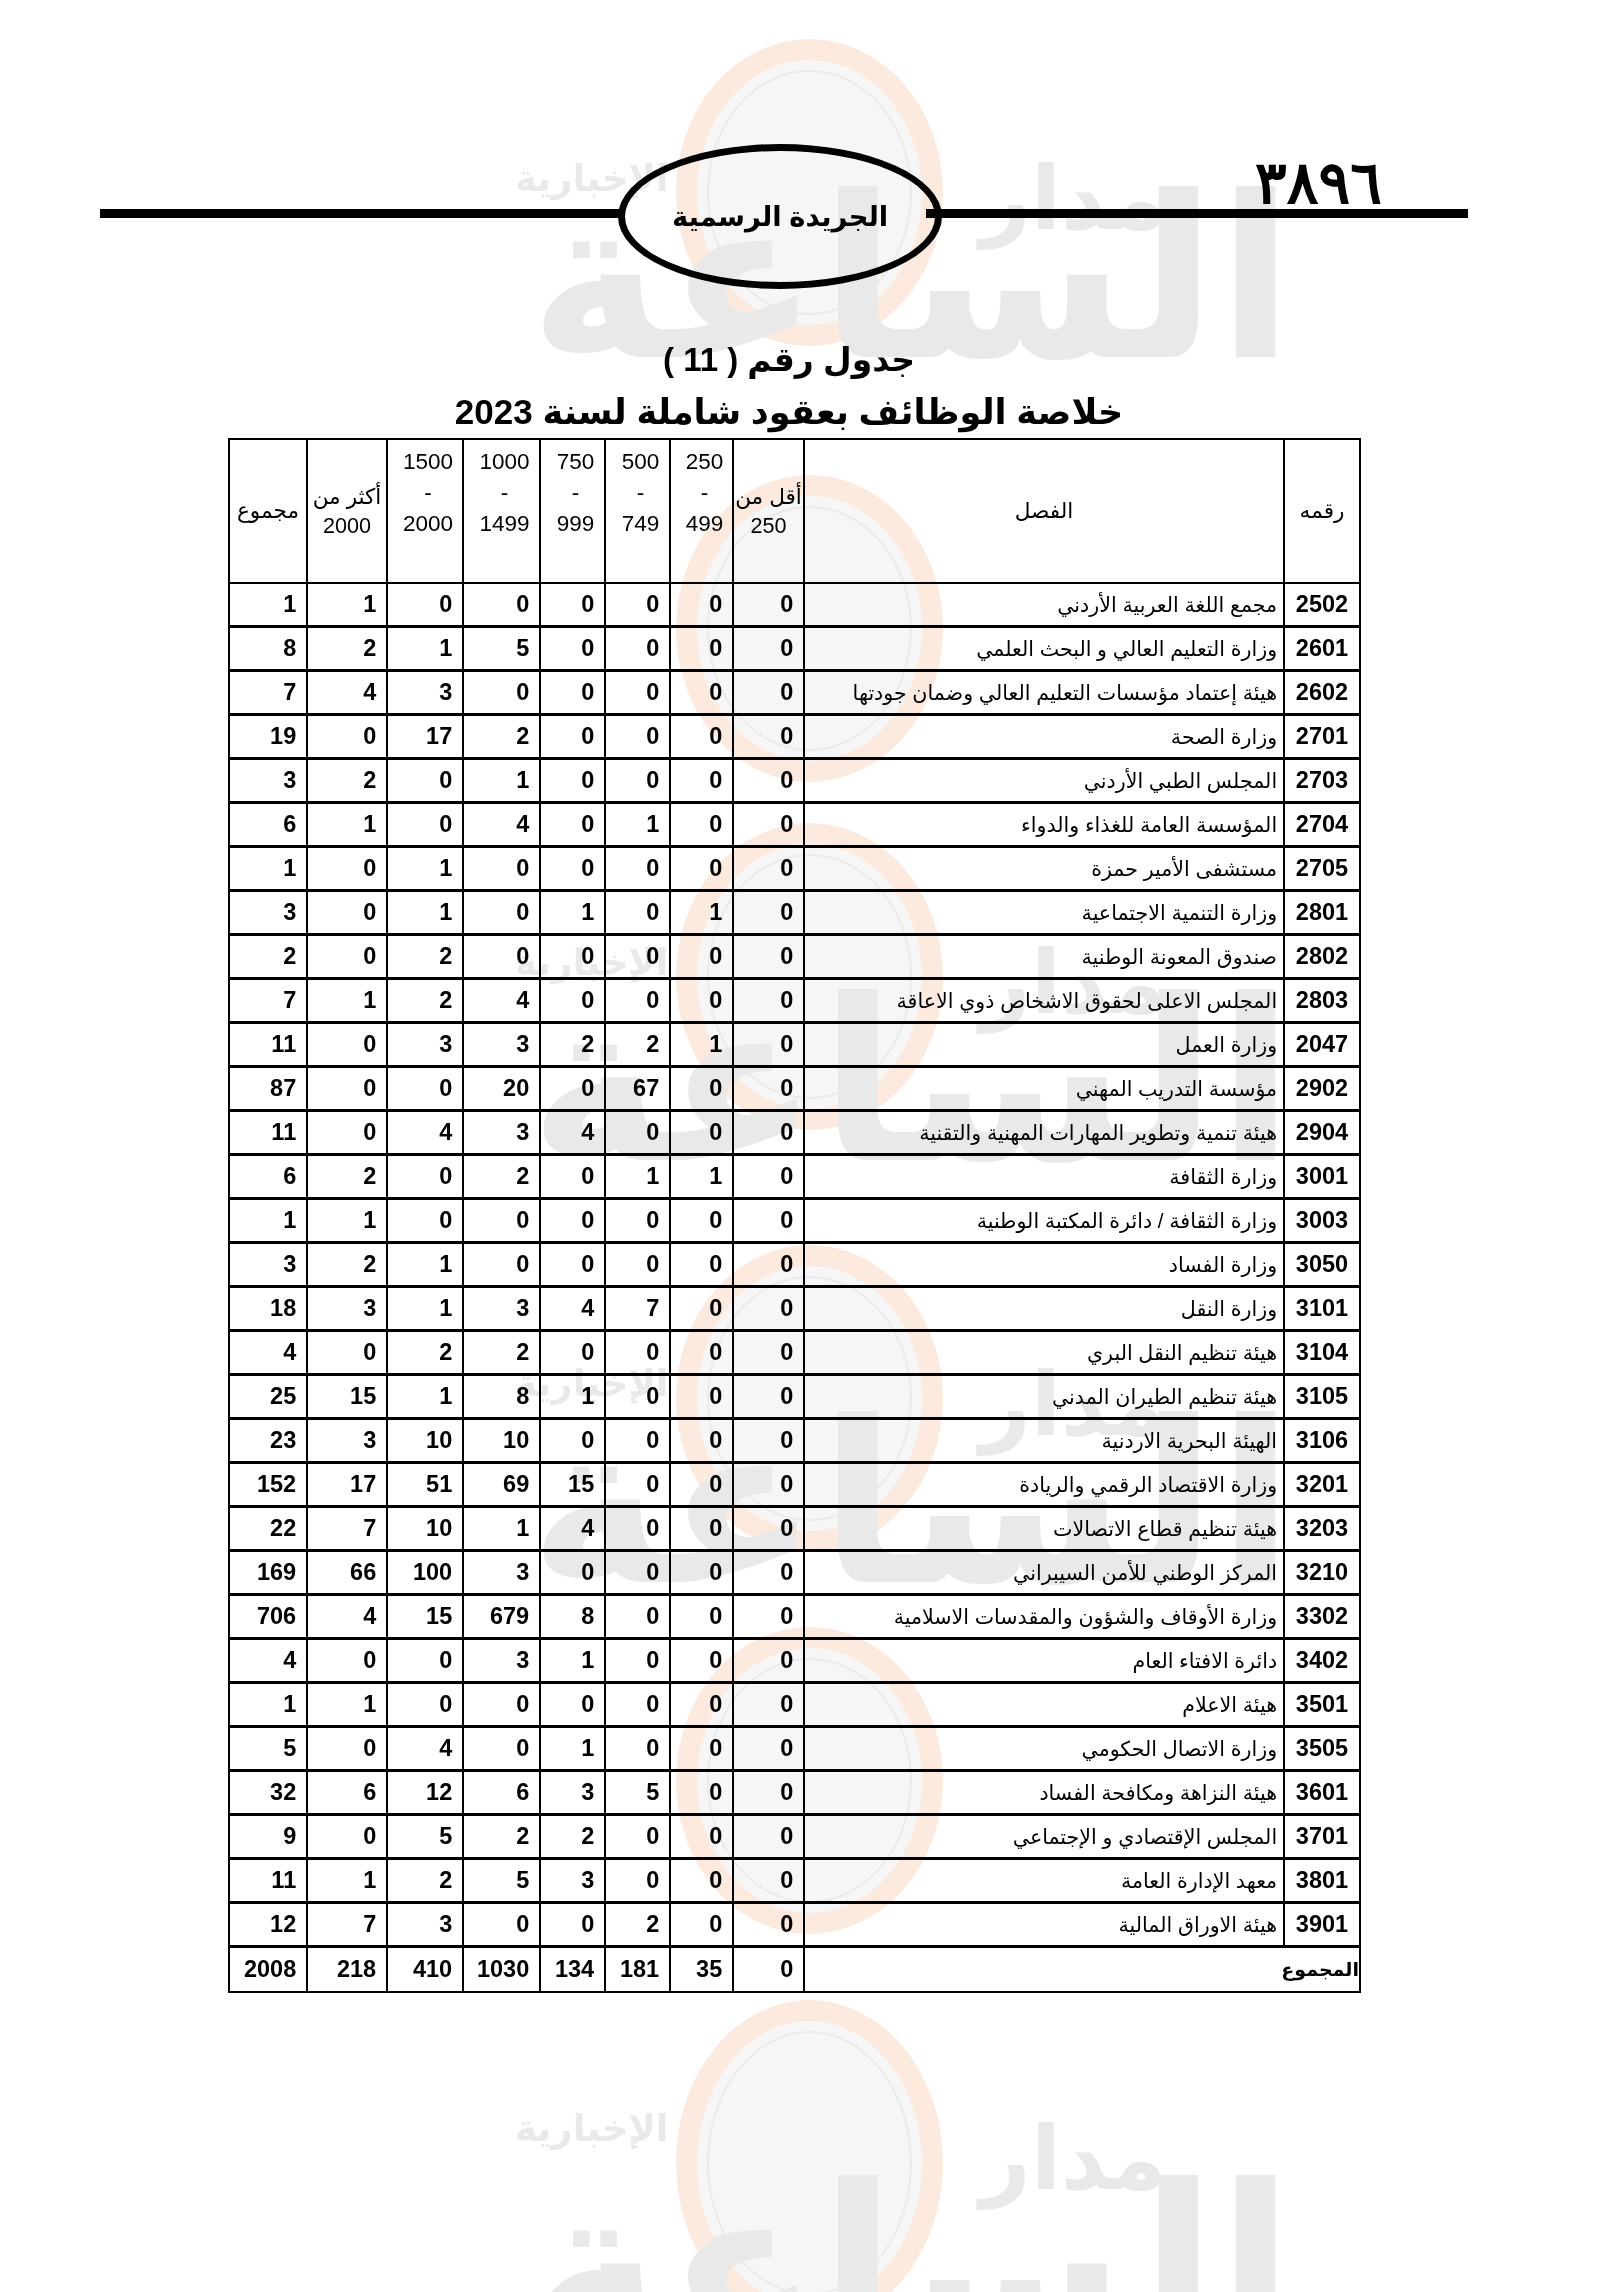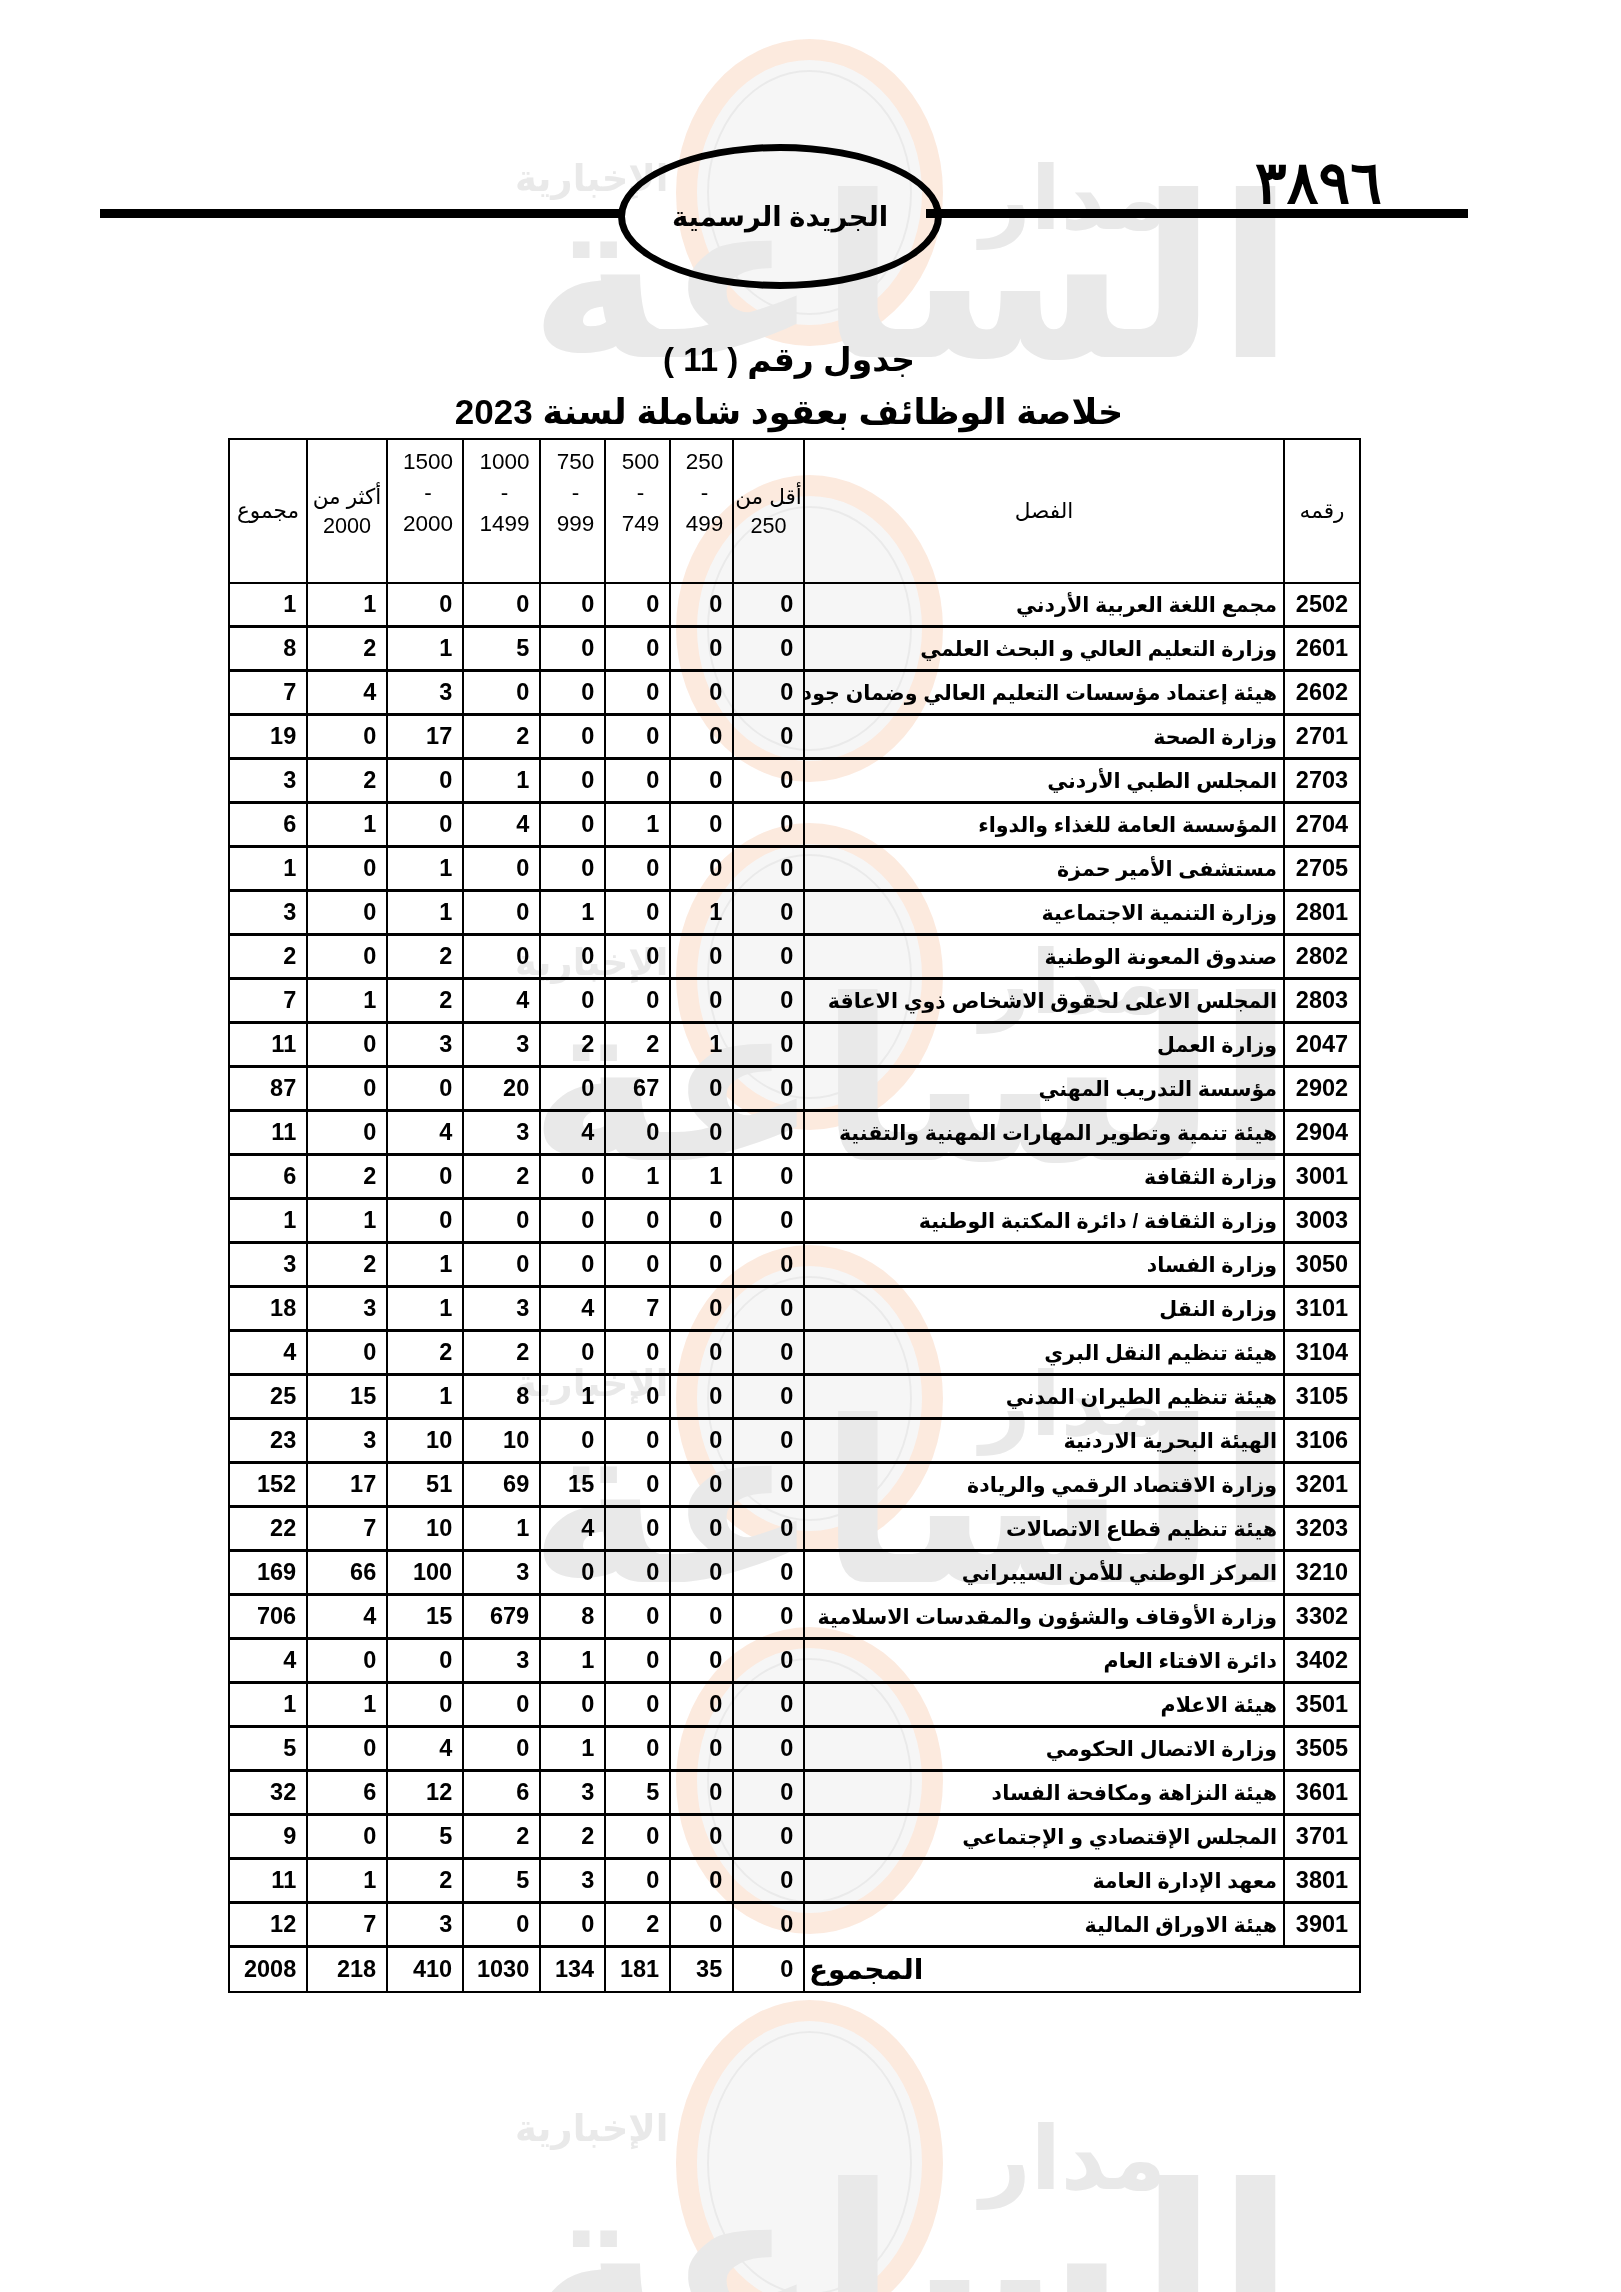--- a/index.html
+++ b/index.html
@@ -32,23 +32,23 @@
     width:1132px; table-layout:fixed; direction:ltr; }
   table.main td, table.main th { border:2px solid #000; padding:0; }
   table.main thead th { height:134px; font-weight:normal; vertical-align:middle; }
   table.main tbody tr { height:44px; }
   table.main tbody tr td { border-bottom-width:3.9px; }
   .num { text-align:right; padding-right:9.8px !important; font-size:23.5px; font-weight:bold;
     font-family:"Liberation Sans Narrow", "Liberation Sans", sans-serif; }
   .hrange { font-size:22.5px; text-align:center; padding-left:5.9px !important; line-height:1.25; vertical-align:top !important; padding-top:7.8px !important; }
   .hrange div { height:31px; }
   .harabic { font-size:21.6px; text-align:center; direction:rtl; line-height:1.35; }
-  .name { text-align:right; direction:rtl; font-size:20.6px; font-weight:bold; padding-right:5.9px !important; white-space:nowrap; overflow:hidden; }
+  .name { text-align:right; direction:rtl; font-size:20.6px; font-weight:normal; padding-right:5.9px !important; white-space:nowrap; overflow:hidden; }
   .code { text-align:center; font-size:23.5px; font-weight:bold; }
-  .total-label { text-align:left; direction:rtl; font-size:28px; font-weight:bold; padding-left:3.9px !important; }
+  .total-label { text-align:right; direction:rtl; font-size:19px; font-weight:bold; padding-left:3.9px !important; }
   table.main { border:2.9px solid #000; }
 </style>
 </head>
 <body>
 
 <div class="wm">
   <div class="wm wm-clock" style="left:676px;top:39px;width:225px;height:265px;">
       <div class="wm-face"></div>
     </div>
   <div class="wm-text wm-mid" style="left:980px;top:147px;">مدار</div>

